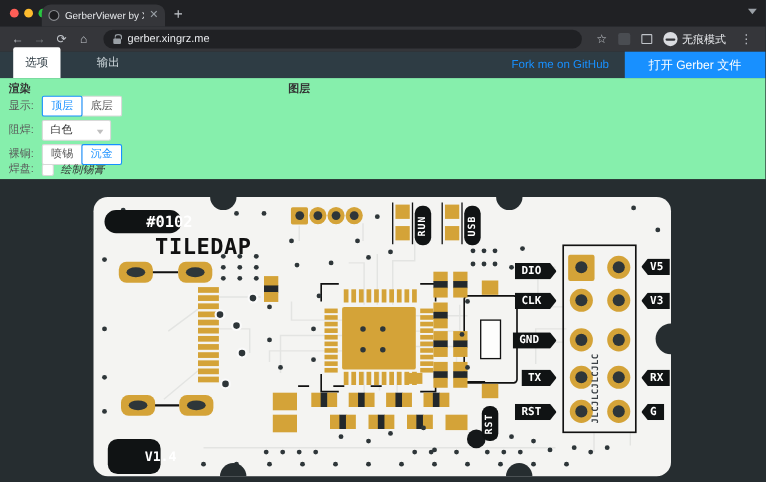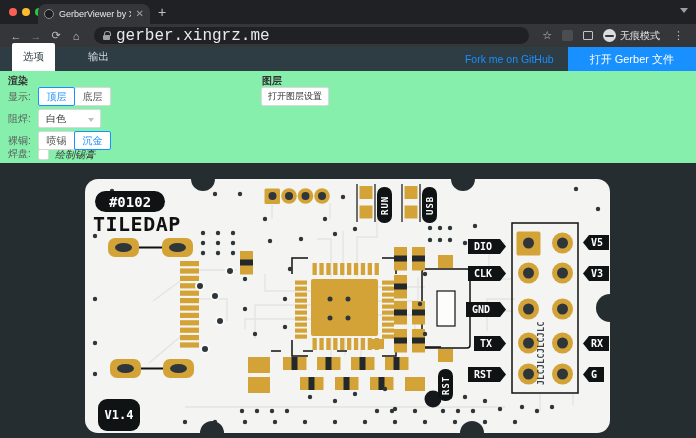--- a/index.html
+++ b/index.html
@@ -21,21 +21,21 @@
                    border-left:4px solid transparent; border-right:4px solid transparent; border-top:5px solid #9aa0a6; }
 
   .urlrow { height:23px; background:#35363a; display:flex; align-items:center; padding:0 8px; gap:4px; }
   .navico { width:16px; text-align:center; color:#c0c4c9; font-size:11px; }
   .navico.dim { color:#7d8084; }
   .omnibox { flex:1; height:17px; background:#202124; border-radius:9px; display:flex; align-items:center;
              padding:0 9px; gap:6px; margin:0 6px; }
   .lock { width:7px; height:5px; background:#9aa0a6; border-radius:1px; position:relative; margin-top:3px; flex:none; }
   .lock:before { content:""; position:absolute; top:-4px; left:1px; width:5px; height:4px;
                  border:1.2px solid #9aa0a6; border-bottom:none; border-radius:3px 3px 0 0; }
-  .url { color:#e8eaed; font-size:16px;font-family:Liberation Mono, monospace; }
+  .url { color:#e8eaed; font-size:10px; }
   .rightico { color:#c0c4c9; font-size:11px; margin:0 3px; }
   .puzzle { width:11px; height:11px; background:#4a4d52; border-radius:2px; margin:0 3px; }
   .panelico { width:10px; height:9px; border:1.3px solid #c0c4c9; border-radius:1px; margin:0 3px; }
   .incog { display:flex; align-items:center; gap:4px; margin:0 3px; }
   .incog-ico { width:13px; height:13px; border-radius:50%; background:#dadce0; position:relative; }
   .incog-ico:before { content:""; position:absolute; left:2px; right:2px; top:6px; height:2px; background:#35363a; border-radius:1px; }
   .incog-label { color:#e8eaed; font-size:10px; }
   .kebab { color:#c0c4c9; font-size:11px; letter-spacing:0; margin:0 4px 0 6px; }
 
   
@@ -60,21 +60,21 @@
                      border-left:3px solid transparent; border-right:3px solid transparent; border-top:4px solid #bfbfbf; }
   .checkbox { position:absolute; left:38px; width:11px; height:11px; border:1px solid #d9d9d9; border-radius:2px; background:#fff; }
   .cblabel { position:absolute; left:55px; color:#333; line-height:12px;font-style:italic; }
   .layersbtn { position:absolute; left:261px; top:16px; height:19px; line-height:17px; padding:0 6px;
                border:1px solid #d9d9d9; border-radius:2px; background:#fff; color:#333; font-size:9px; }
 
   
   .canvas { height:275px; background:#262d30; position:relative; }
   .board { position:absolute; left:85px; top:16px; width:525px; height:254px; background:#f4f4f2; border-radius:13px; }
   .board svg { position:absolute; left:0; top:0; }
-  .overlay { position:absolute; z-index:2; }
+  .overlay { position:absolute; z-index:2;padding-left:48px; }
   .badge { background:#101314; color:#fff; font-family:"DejaVu Sans Mono", monospace; font-weight:bold;
            display:flex; align-items:center; justify-content:center; }
   .bname { font-family:"DejaVu Sans Mono", monospace; font-weight:bold; color:#111;
            font-size:20px; letter-spacing:0.5px; }
   .pin-l, .pin-r { position:absolute; z-index:2; height:15px; line-height:15px; background:#101314; color:#fff;
            font-family:"DejaVu Sans Mono", monospace; font-weight:bold; font-size:10px; }
   .pin-l { right:104px; padding-left:6px;
            clip-path:polygon(0 0, calc(100% - 6px) 0, 100% 50%, calc(100% - 6px) 100%, 0 100%); }
   .pin-r { left:498px; padding-left:8px;
            clip-path:polygon(6px 0, 100% 0, 100% 100%, 6px 100%, 0 50%); }
@@ -145,21 +145,20 @@
 
   <div class="rowlbl" style="top:60px">裸铜:</div>
   <div class="segbtn" style="left:38px;top:60px">喷锡</div>
   <div class="segbtn sel" style="left:74px;top:60px">沉金</div>
 
   <div class="rowlbl" style="top:77px;line-height:12px">焊盘:</div>
   <span class="checkbox" style="top:78px"></span>
   <span class="cblabel" style="top:78px">绘制锡膏</span>
 
   <div class="sec-title" style="left:262px;top:3px">图层</div>
-  <div class="layersbtn">打开图层设置</div>
 </div>
 
 <div class="canvas">
   <div class="board">
     <svg id="pcb-svg" width="525" height="254" viewBox="0 0 525 254">
         <path d="M226,112 H180 V95" fill="none" stroke="#e3e4e2" stroke-width="1.3"></path>
         <path d="M226,126 H170 V160" fill="none" stroke="#e3e4e2" stroke-width="1.3"></path>
         <path d="M226,140 H160 V150" fill="none" stroke="#e3e4e2" stroke-width="1.3"></path>
         <path d="M293,108 H340" fill="none" stroke="#e3e4e2" stroke-width="1.3"></path>
         <path d="M293,122 H333 V98" fill="none" stroke="#e3e4e2" stroke-width="1.3"></path>

